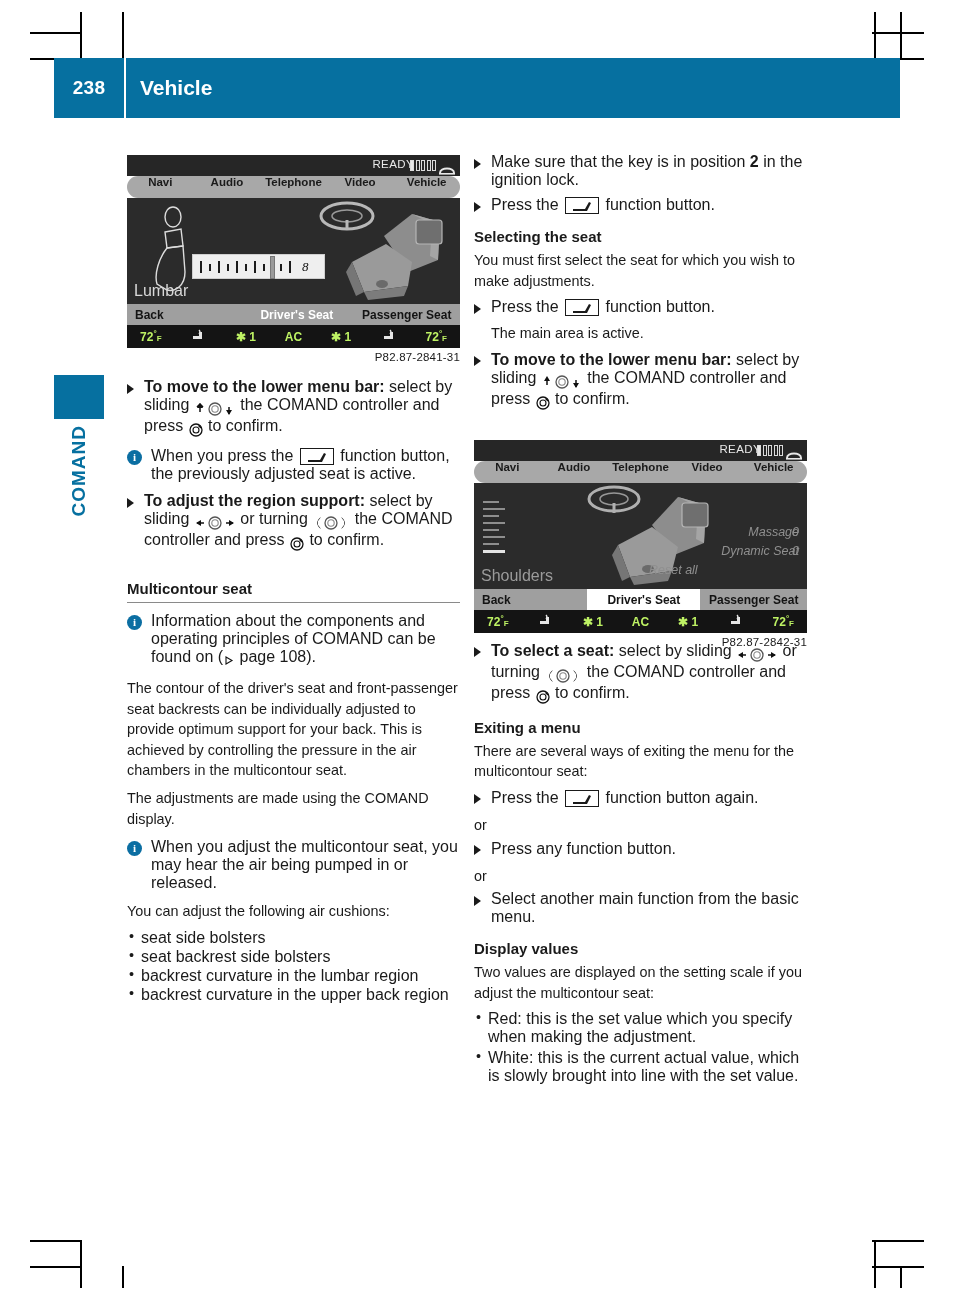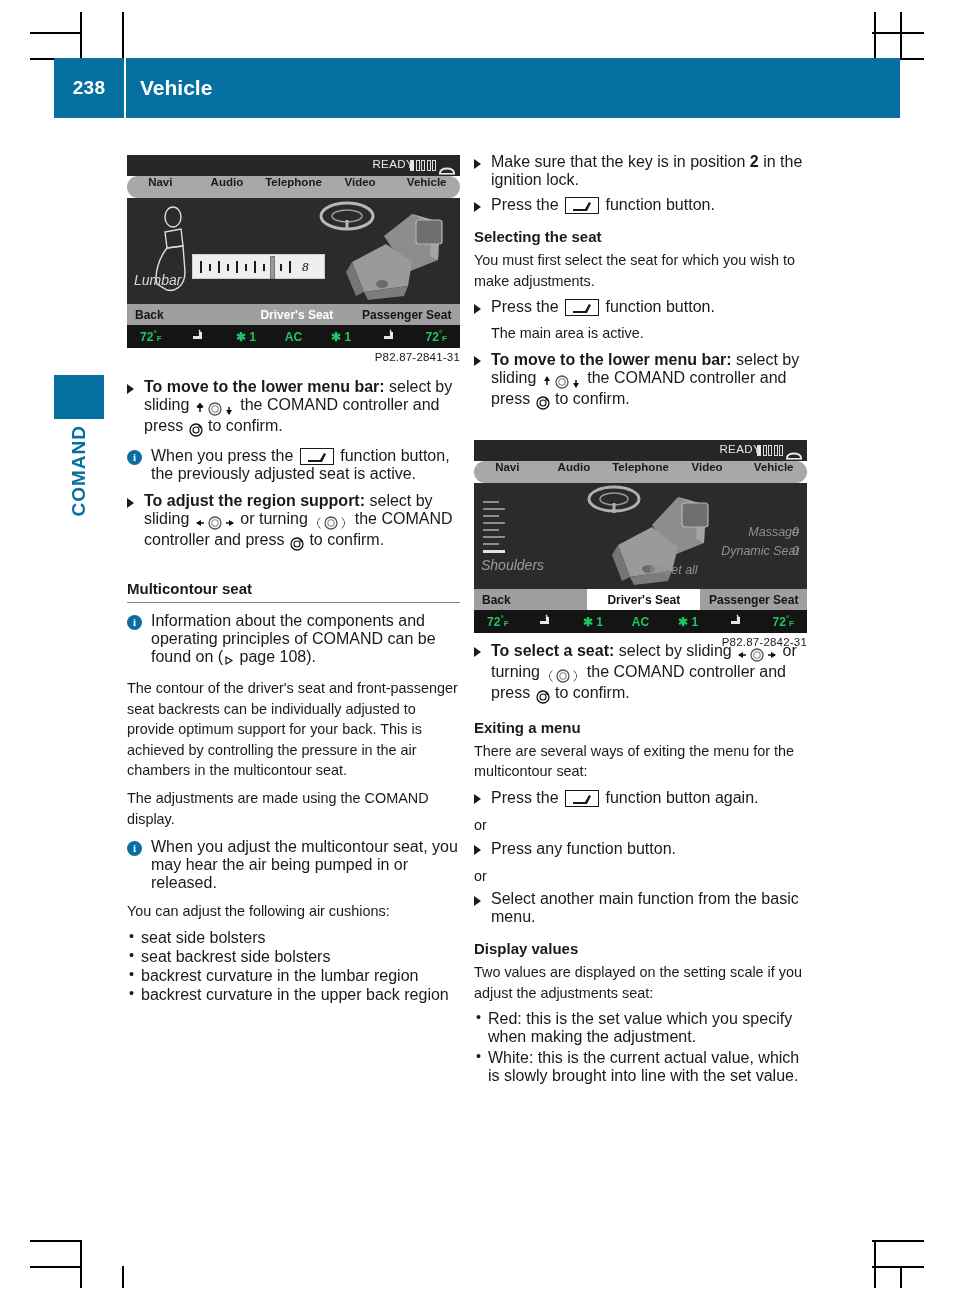--- a/index.html
+++ b/index.html
@@ -144,22 +144,22 @@
   .disp-menu span {
     flex: 1; text-align: center;
     color: #1a1a1a; font-size: 11.5px; font-weight: bold;
   }
 
   .disp-main {
     height: 106px; background: #2b2b2b; position: relative; overflow: hidden;
   }
   .disp-main .lumbar-label,
   .disp-main .shoulders-label {
-    position: absolute; left: 7px; bottom: 16px;
-    color: #d8d8d8; font-size: 14px; font-style: italic;
+    position: absolute; left: 7px; bottom: 4px;
+    color: #d8d8d8; font-size: 16px; 
   }
   .disp-main .shoulders-label { color: #9b9b9b; }
 
   .scalebox {
     position: absolute; left: 65px; top: 56px;
     width: 133px; height: 25px;
     background: #efefef; border: 1px solid #cfcfcf;
     display: flex; align-items: center;
   }
   .scalebox .ticks { position: relative; width: 96px; height: 18px; margin-left: 7px; }
@@ -199,21 +199,21 @@
   }
   .disp-soft .b1 { width: 34%; justify-content: flex-start; padding-left: 8px; }
   .disp-soft .b2 { width: 34%; }
   .disp-soft .b3 { width: 32%; }
   .disp-soft .sel { background: #ffffff; }
   .disp-soft .hilite { color: #ffffff; }
 
   .disp-climate {
     height: 23px; background: #141414;
     display: flex; align-items: center;
-    color: #22c55e; font-size: 12px; font-weight: bold;
+    color: #bef264; font-size: 12px; font-weight: bold;
   }
   .disp-climate > div { flex: 1; text-align: center; }
   .disp-climate .deg { font-size: 8px; vertical-align: 5px; }
   .disp-climate .f { font-size: 8px; vertical-align: 0px; }
 
   .caption {
     font-family: "Liberation Sans", sans-serif;
     font-size: 11.5px; text-align: right;
     margin-top: 3px; color: #1a1a1a; letter-spacing: .2px;
   }
@@ -589,19 +589,19 @@
     </div>
 
     <div class="or-line">or</div>
 
     <div class="step">
       <span class="tri"></span>
       <span>Select another main function from the basic menu.</span>
     </div>
 
     <h3 class="sec">Display values</h3>
-    <p class="para">Two values are displayed on the setting scale if you adjust the adjustments seat:</p>
+    <p class="para">Two values are displayed on the setting scale if you adjust the multicontour seat:</p>
 
     <div class="dot" style="margin-bottom:3px;">Red: this is the set value which you specify when making the adjustment.</div>
     <div class="dot">White: this is the current actual value, which is slowly brought into line with the set value.</div>
   </div>
 
 </div>
 
 </body></html>

